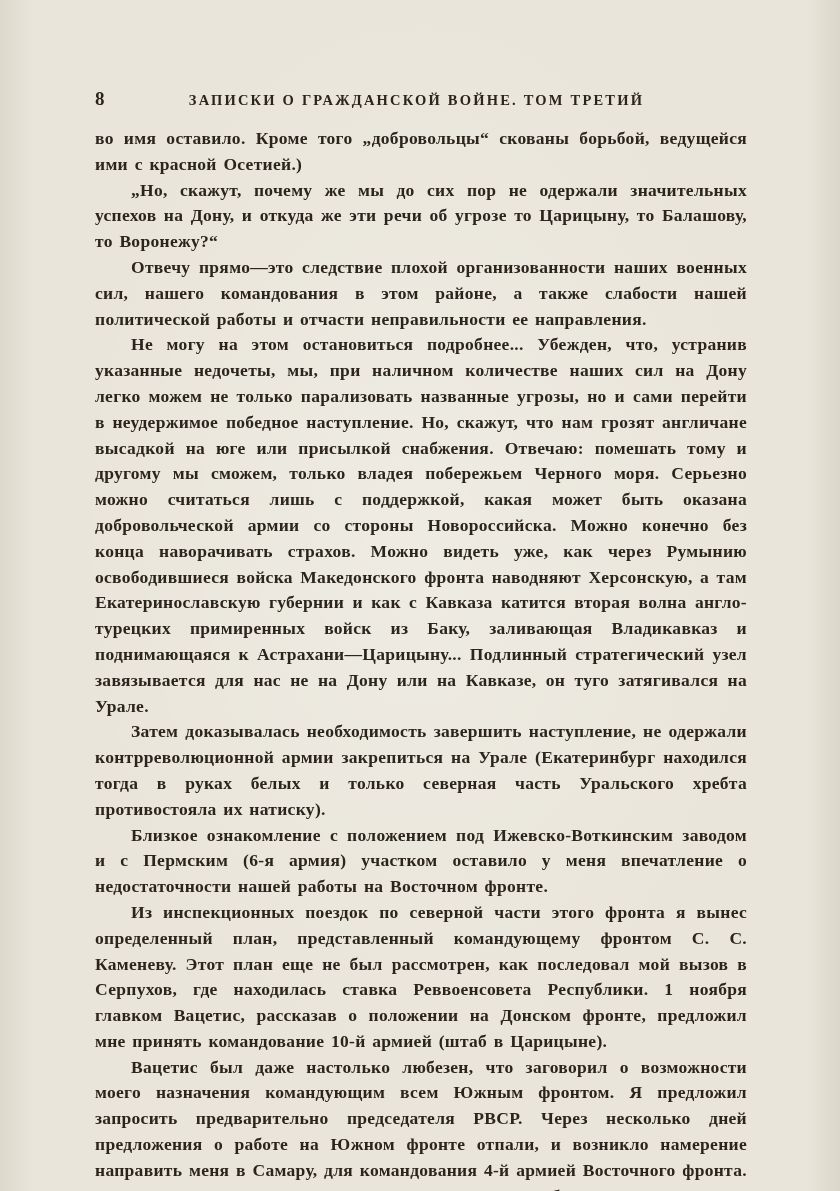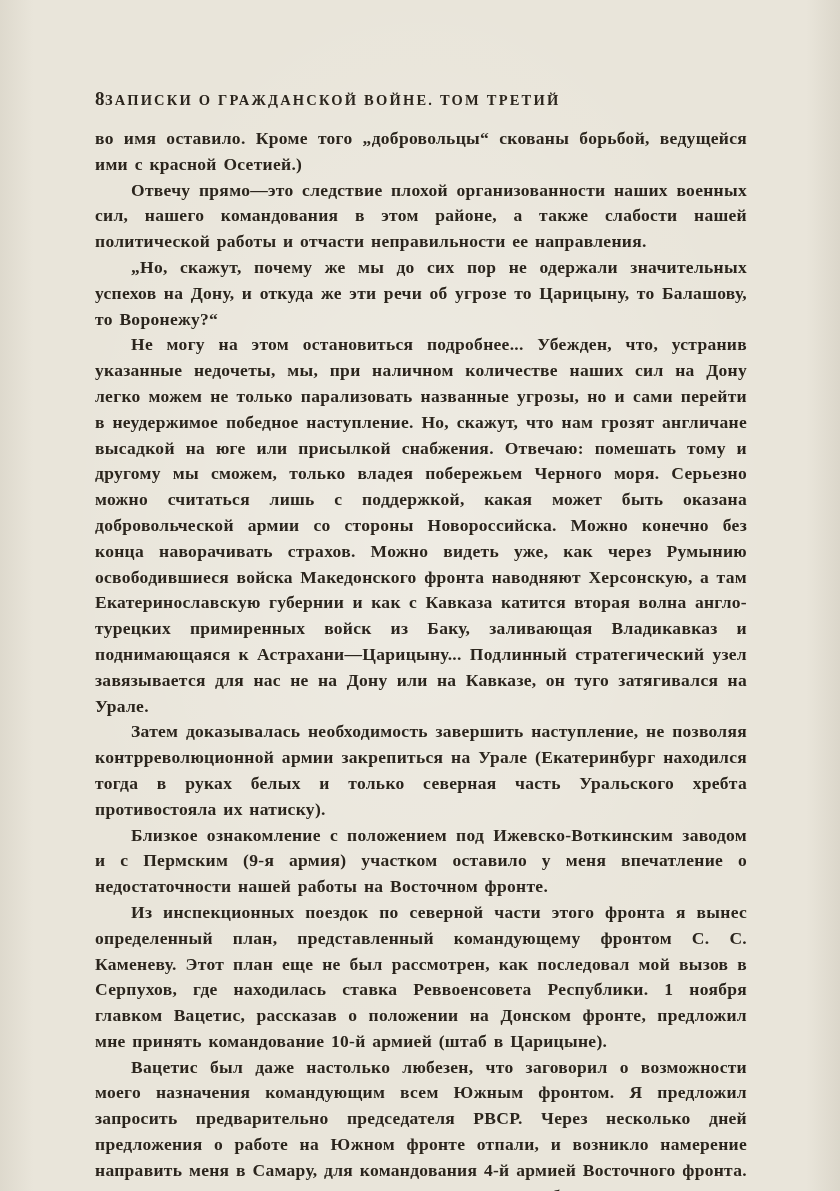--- a/index.html
+++ b/index.html
@@ -31,21 +31,21 @@
     display: flex;
     align-items: baseline;
   }
   .page-number {
     font-size: 19px;
     font-weight: bold;
     letter-spacing: 0.5px;
   }
   .head-title {
     flex: 1;
-    text-align: left;
+    text-align: center;
     font-size: 14.5px;
     font-weight: bold;
     letter-spacing: 2.2px;
     padding-right: 20px;
   }
   .text-block {
     position: absolute;
     top: 126px;
     left: 95px;
     width: 652px;
@@ -68,22 +68,22 @@
 </head>
 <body>
 
 <div class="page">
   <div class="running-head">
     <span class="page-number">8</span>
     <span class="head-title">ЗАПИСКИ  О  ГРАЖДАНСКОЙ  ВОЙНЕ.  ТОМ  ТРЕТИЙ</span>
   </div>
   <div class="text-block">
       <p class="">во имя оставило. Кроме того „добровольцы“ скованы борьбой, ведущейся ими с красной Осетией.)</p>
+      <p class="indent">„Но, скажут, почему же мы до сих пор не одержали значительных успехов на Дону, и откуда же эти речи об угрозе то Царицыну, то Балашову, то Воронежу?“</p>
       <p class="indent">Отвечу прямо—это следствие плохой организованности наших военных сил, нашего командования в этом районе, а также слабости нашей политической работы и отчасти неправильности ее направления.</p>
-      <p class="indent">„Но, скажут, почему же мы до сих пор не одержали значительных успехов на Дону, и откуда же эти речи об угрозе то Царицыну, то Балашову, то Воронежу?“</p>
       <p class="indent">Не могу на этом остановиться подробнее... Убежден, что, устранив указанные недочеты, мы, при наличном количестве наших сил на Дону легко можем не только парализовать названные угрозы, но и сами перейти в неудержимое победное наступление. Но, скажут, что нам грозят англичане высадкой на юге или присылкой снабжения. Отвечаю: помешать тому и другому мы сможем, только владея побережьем Черного моря. Серьезно можно считаться лишь с поддержкой, какая может быть оказана добровольческой армии со стороны Новороссийска. Можно конечно без конца наворачивать страхов. Можно видеть уже, как через Румынию освободившиеся войска Македонского фронта наводняют Херсонскую, а там Екатеринославскую губернии и как с Кавказа катится вторая волна англо-турецких примиренных войск из Баку, заливающая Владикавказ и поднимающаяся к Астрахани—Царицыну... Подлинный стратегический узел завязывается для нас не на Дону или на Кавказе, он туго затягивался на Урале.</p>
-      <p class="indent">Затем доказывалась необходимость завершить наступление, не позволяя контрреволюционной армии закрепиться на Урале (Екатеринбург находился тогда в руках белых и только северная часть Уральского хребта противостояла их натиску).</p>
-      <p class="indent">Близкое ознакомление с положением под Ижевско-Воткинским заводом и с Пермским (9-я армия) участком оставило у меня впечатление о недостаточности нашей работы на Восточном фронте.</p>
+      <p class="indent">Затем доказывалась необходимость завершить наступление, не одержали контрреволюционной армии закрепиться на Урале (Екатеринбург находился тогда в руках белых и только северная часть Уральского хребта противостояла их натиску).</p>
+      <p class="indent">Близкое ознакомление с положением под Ижевско-Воткинским заводом и с Пермским (6-я армия) участком оставило у меня впечатление о недостаточности нашей работы на Восточном фронте.</p>
       <p class="indent">Из инспекционных поездок по северной части этого фронта я вынес определенный план, представленный командующему фронтом С. С. Каменеву. Этот план еще не был рассмотрен, как последовал мой вызов в Серпухов, где находилась ставка Реввоенсовета Республики. 1 ноября главком Вацетис, рассказав о положении на Донском фронте, предложил мне принять командование 10-й армией (штаб в Царицыне).</p>
       <p class="indent">Вацетис был даже настолько любезен, что заговорил о возможности моего назначения командующим всем Южным фронтом. Я предложил запросить предварительно председателя РВСР. Через несколько дней предложения о работе на Южном фронте отпали, и возникло намерение направить меня в Самару, для командования 4-й армией Восточного фронта.</p>
       <p class="indent">Я уклонился, заявив, что охотно принял бы командование на Екатеринбургском направлении или на юге. В этом духе написал заявление председателю РВСР и подал главкому следующий доклад:</p>
     </div>
 </div>
 
 </body></html>

